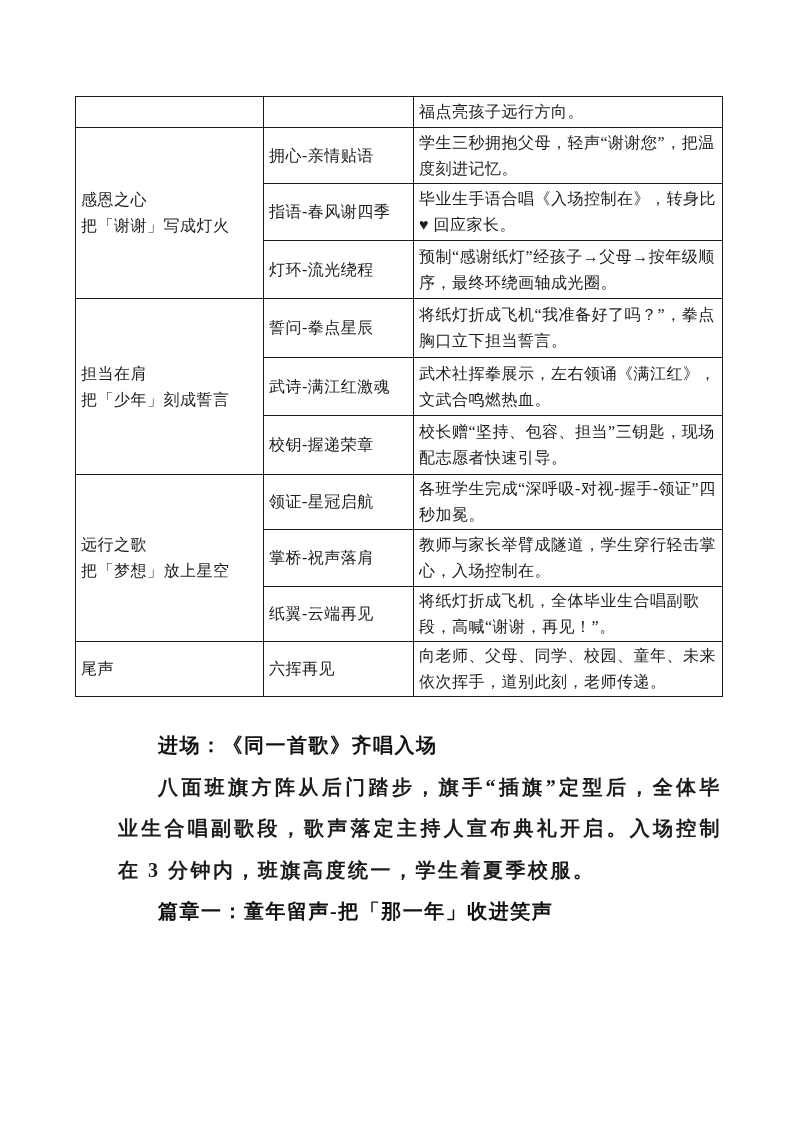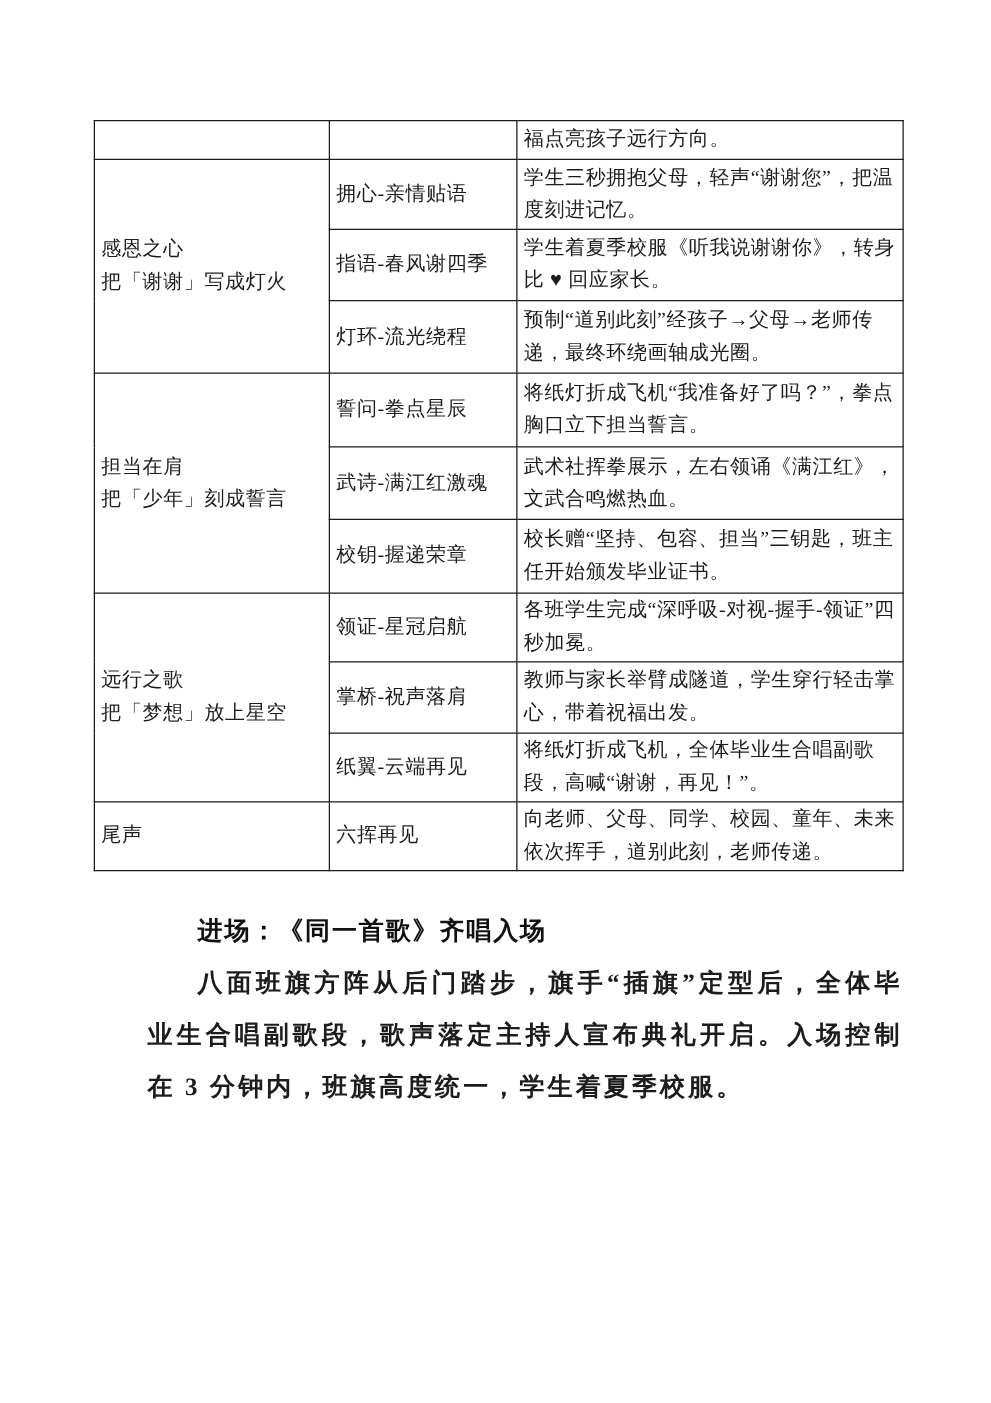--- a/index.html
+++ b/index.html
@@ -100,65 +100,66 @@
       </tr>
 
       <tr style="height:56px">
         <td class="stage-cell" rowspan="3">感恩之心
 把「谢谢」写成灯火</td>
         <td>拥心-亲情贴语</td>
         <td>学生三秒拥抱父母，轻声“谢谢您”，把温度刻进记忆。</td>
       </tr>
       <tr style="height:57px">
         <td>指语-春风谢四季</td>
-        <td>学生着夏季校服《听我说谢谢你》，转身比 ♥ 回应家长。</td>
+        <td>毕业生手语合唱《入场控制在》，转身比 ♥ 回应家长。</td>
       </tr>
       <tr style="height:58px">
         <td>灯环-流光绕程</td>
-        <td>预制“道别此刻”经孩子→父母→老师传递，最终环绕画轴成光圈。</td>
+        <td>预制“感谢纸灯”经孩子→父母→按年级顺序，最终环绕画轴成光圈。</td>
       </tr>
 
       <tr style="height:59px">
         <td class="stage-cell" rowspan="3">担当在肩
 把「少年」刻成誓言</td>
         <td>誓问-拳点星辰</td>
         <td>将纸灯折成飞机“我准备好了吗？”，拳点胸口立下担当誓言。</td>
       </tr>
       <tr style="height:58px">
         <td>武诗-满江红激魂</td>
         <td>武术社挥拳展示，左右领诵《满江红》，文武合鸣燃热血。</td>
       </tr>
       <tr style="height:59px">
         <td>校钥-握递荣章</td>
-        <td>校长赠“坚持、包容、担当”三钥匙，班主任开始颁发毕业证书。</td>
+        <td>校长赠“坚持、包容、担当”三钥匙，现场配志愿者快速引导。</td>
       </tr>
 
       <tr style="height:55px">
         <td class="stage-cell" rowspan="3">远行之歌
 把「梦想」放上星空</td>
         <td>领证-星冠启航</td>
         <td>各班学生完成“深呼吸-对视-握手-领证”四秒加冕。</td>
       </tr>
       <tr style="height:57px">
         <td>掌桥-祝声落肩</td>
-        <td>教师与家长举臂成隧道，学生穿行轻击掌心，带着祝福出发。</td>
+        <td>教师与家长举臂成隧道，学生穿行轻击掌心，入场控制在。</td>
       </tr>
       <tr style="height:55px">
         <td>纸翼-云端再见</td>
         <td>将纸灯折成飞机，全体毕业生合唱副歌段，高喊“谢谢，再见！”。</td>
       </tr>
 
       <tr style="height:50px">
         <td>尾声</td>
         <td>六挥再见</td>
         <td>向老师、父母、同学、校园、童年、未来依次挥手，道别此刻，老师传递。</td>
       </tr>
     </tbody>
   </table>
 
   <div class="text-flow">
     <p class="section-heading">进场：《同一首歌》齐唱入场</p>
     <p class="section-body">八面班旗方阵从后门踏步，旗手“插旗”定型后，全体毕业生合唱副歌段，歌声落定主持人宣布典礼开启。入场控制在 3 分钟内，班旗高度统一，学生着夏季校服。</p>
+    <p class="section-heading">篇章一：童年留声-把「那一年」收进笑声</p>
   </div>
 
   <div class="page-footer">第 2 页 共 6 页</div>
 
 </div>
 
 </body></html>

